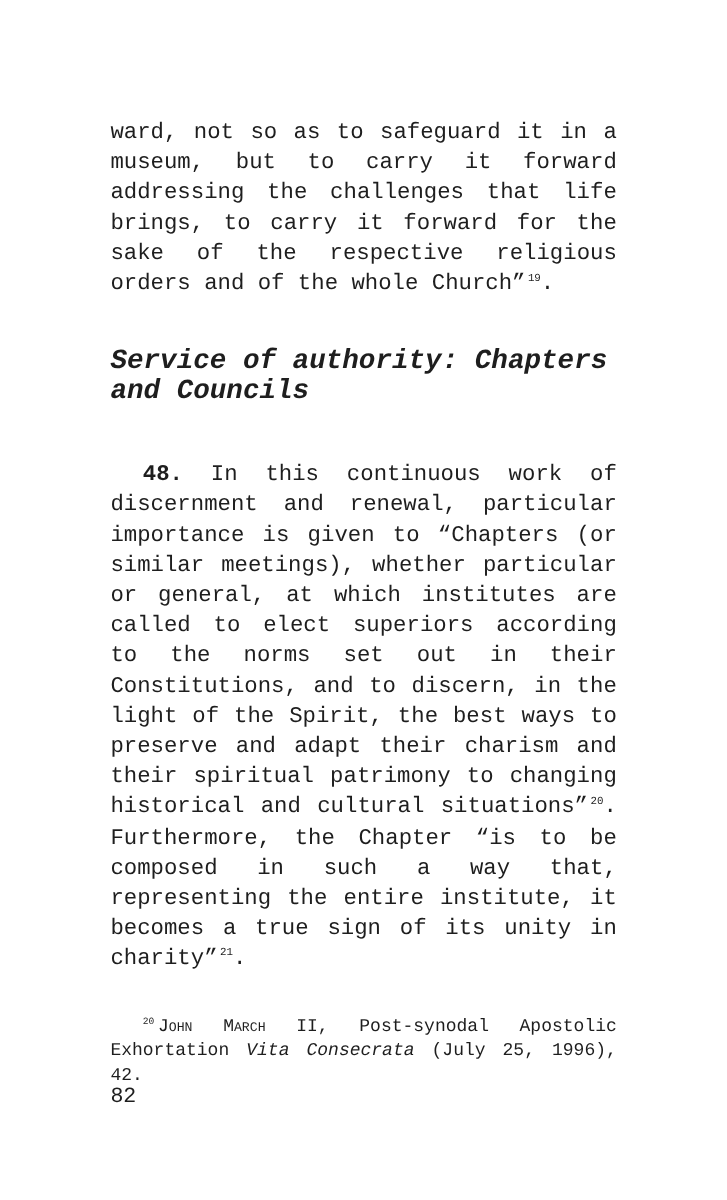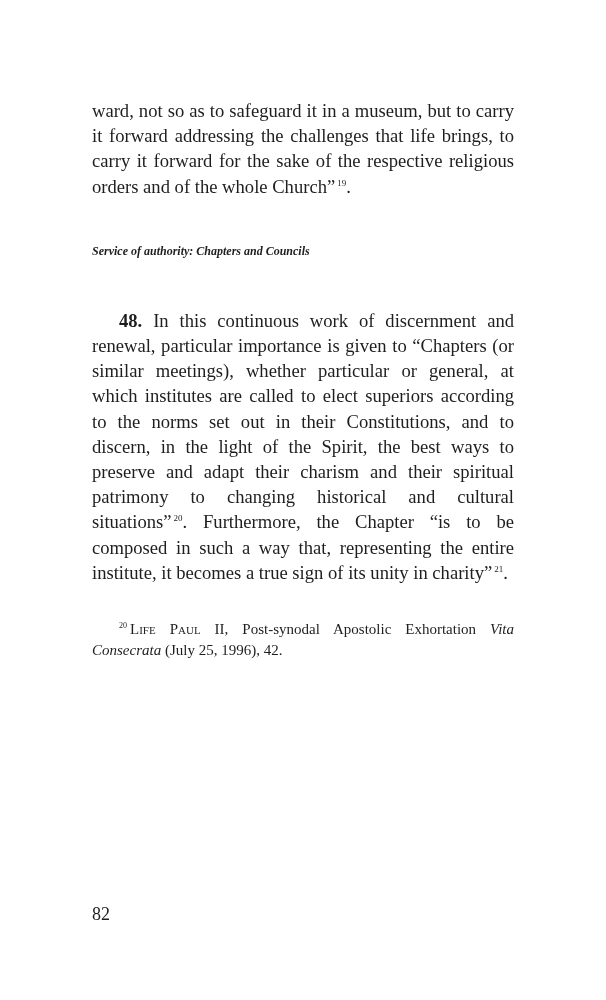--- a/index.html
+++ b/index.html
@@ -1,39 +1,39 @@
 <!DOCTYPE html>
 <html><head>
 <meta charset="utf-8">
 <style>
   html, body { margin: 0; padding: 0; background: #ffffff; }
   body { width: 606px; height: 1000px; position: relative; overflow: hidden; color: #1e1e1e; }
   .page { position: absolute; left: 92px; top: 98px; width: 422px;
-          font-family: Liberation Serif, serif; }
+          font-family: Liberation Mono, monospace; }
   .body-text { font-size: 18.6px; line-height: 25.2px; text-align: justify; margin: 0; hyphens: manual; }
   .indent { text-indent: 27px; margin-top: 44px; }
-  .heading { font-style: italic; font-size: 12px; line-height: 25px; margin: 40px 0 10px 0; }
+  .heading { font-style: italic; font-size: 23px; line-height: 25px; margin: 40px 0 10px 0; }
   .num { font-weight: bold; }
   sup.ref { font-size: 9px; vertical-align: 7px; line-height: 0; margin-left: 2px; }
   .footnotes { margin-top: 34px; font-size: 15px; line-height: 20.5px; text-align: justify; }
   .footnotes p { margin: 0; }
   .footnotes .fn { text-indent: 27px; }
   .footnotes sup { font-size: 8px; vertical-align: 6px; line-height: 0; margin-right: 3px; }
   .sc { font-variant: small-caps; }
-  .folio { position: absolute; left: 92px; top: 904px; font-family: Liberation Serif, serif; font-size: 18px; }
+  .folio { position: absolute; left: 92px; top: 904px; font-family: Liberation Mono, monospace; font-size: 18px; }
 </style>
 </head>
 <body>
 
 <div class="page">
   <p class="body-text"><span>ward, not so as to safeguard it in a museum, but to carry it forward addressing the chal­lenges that life brings, to carry it forward for the sake of the respective religious orders and of the whole Church”</span><sup class="ref">19</sup><span>.</span></p>
 
   <h2 class="heading">Service of authority: Chapters and Councils</h2>
 
   <p class="body-text indent"><span class="num">48.</span><span> In this continuous work of discern­ment and renewal, particular importance is given to “Chapters (or similar meetings), whether particular or general, at which insti­tutes are called to elect superiors according to the norms set out in their Constitutions, and to discern, in the light of the Spirit, the best ways to preserve and adapt their charism and their spiritual patrimony to changing his­torical and cultural situations”</span><sup class="ref">20</sup><span>. Further­more, the Chapter “is to be composed in such a way that, representing the entire institute, it becomes a true sign of its unity in charity”</span><sup class="ref">21</sup><span>.</span></p>
 
 
   <div class="footnotes">
-    <p class="fn"><sup>20</sup><span class="sc">Life Paul II</span><span>, Post-synodal Apostolic Exhortation </span><i>Vita Consecrata</i><span> (July 25, 1996), 42.</span></p>
+    <p class="fn"><sup>20</sup><span class="sc">John March II</span><span>, Post-synodal Apostolic Exhortation </span><i>Vita Consecrata</i><span> (July 25, 1996), 42.</span></p>
   </div>
 </div>
 
 <div class="folio">82</div>
 
 </body></html>

